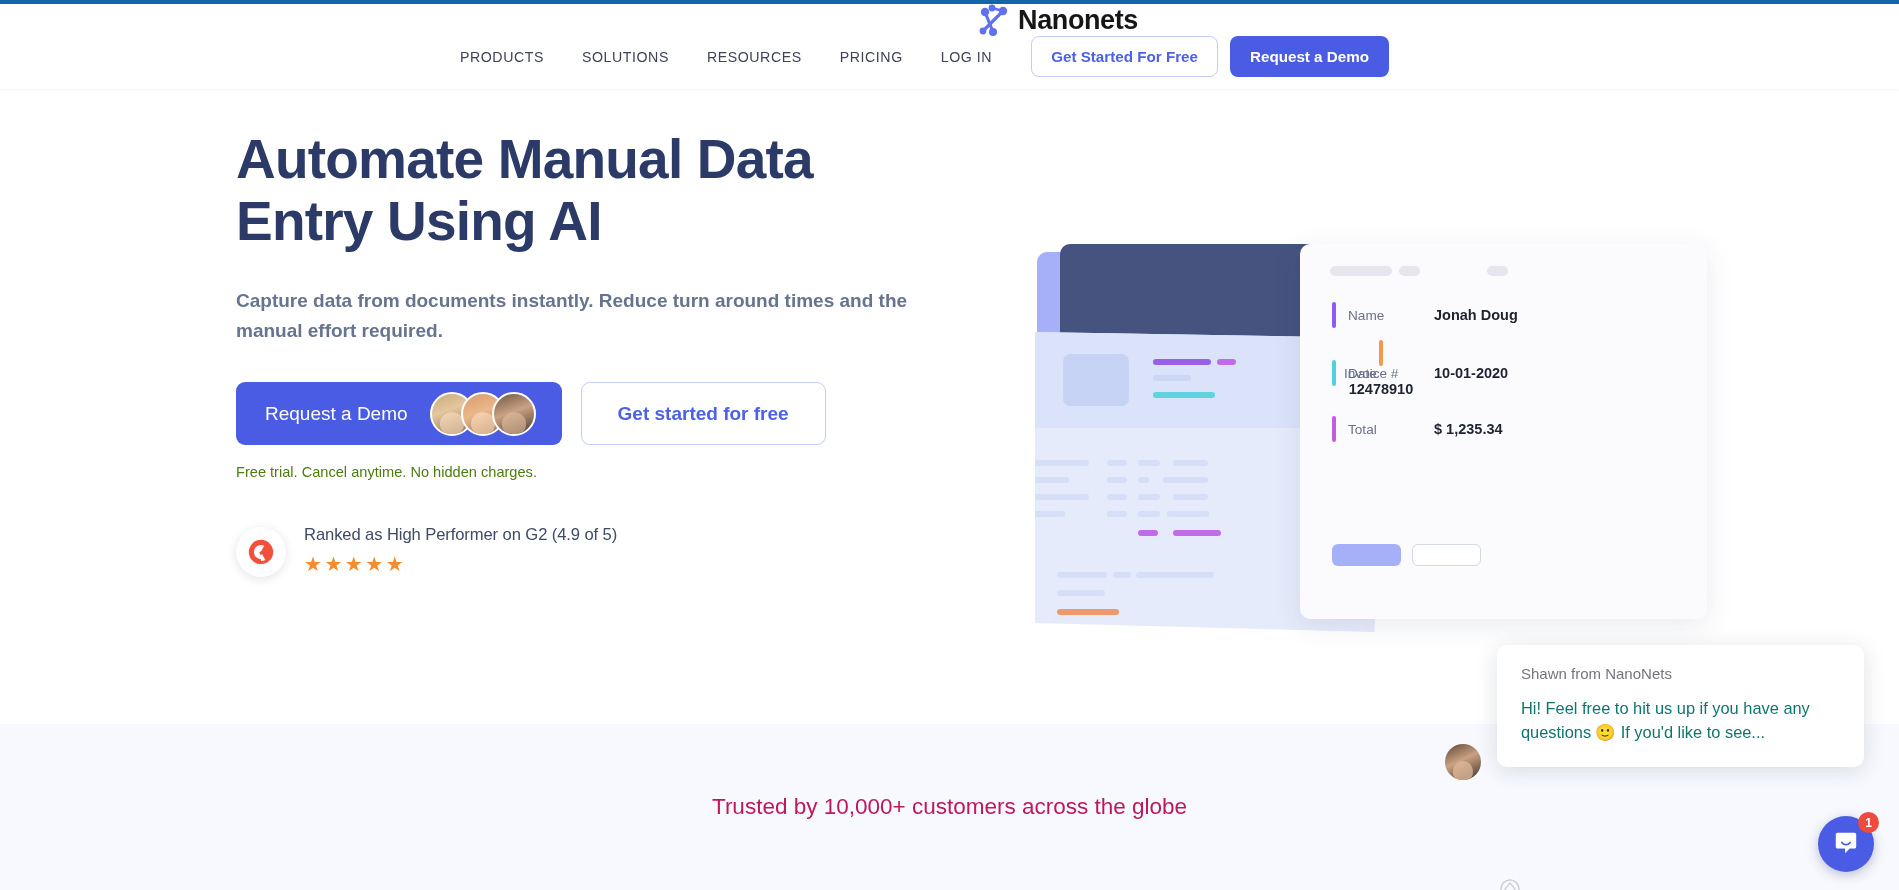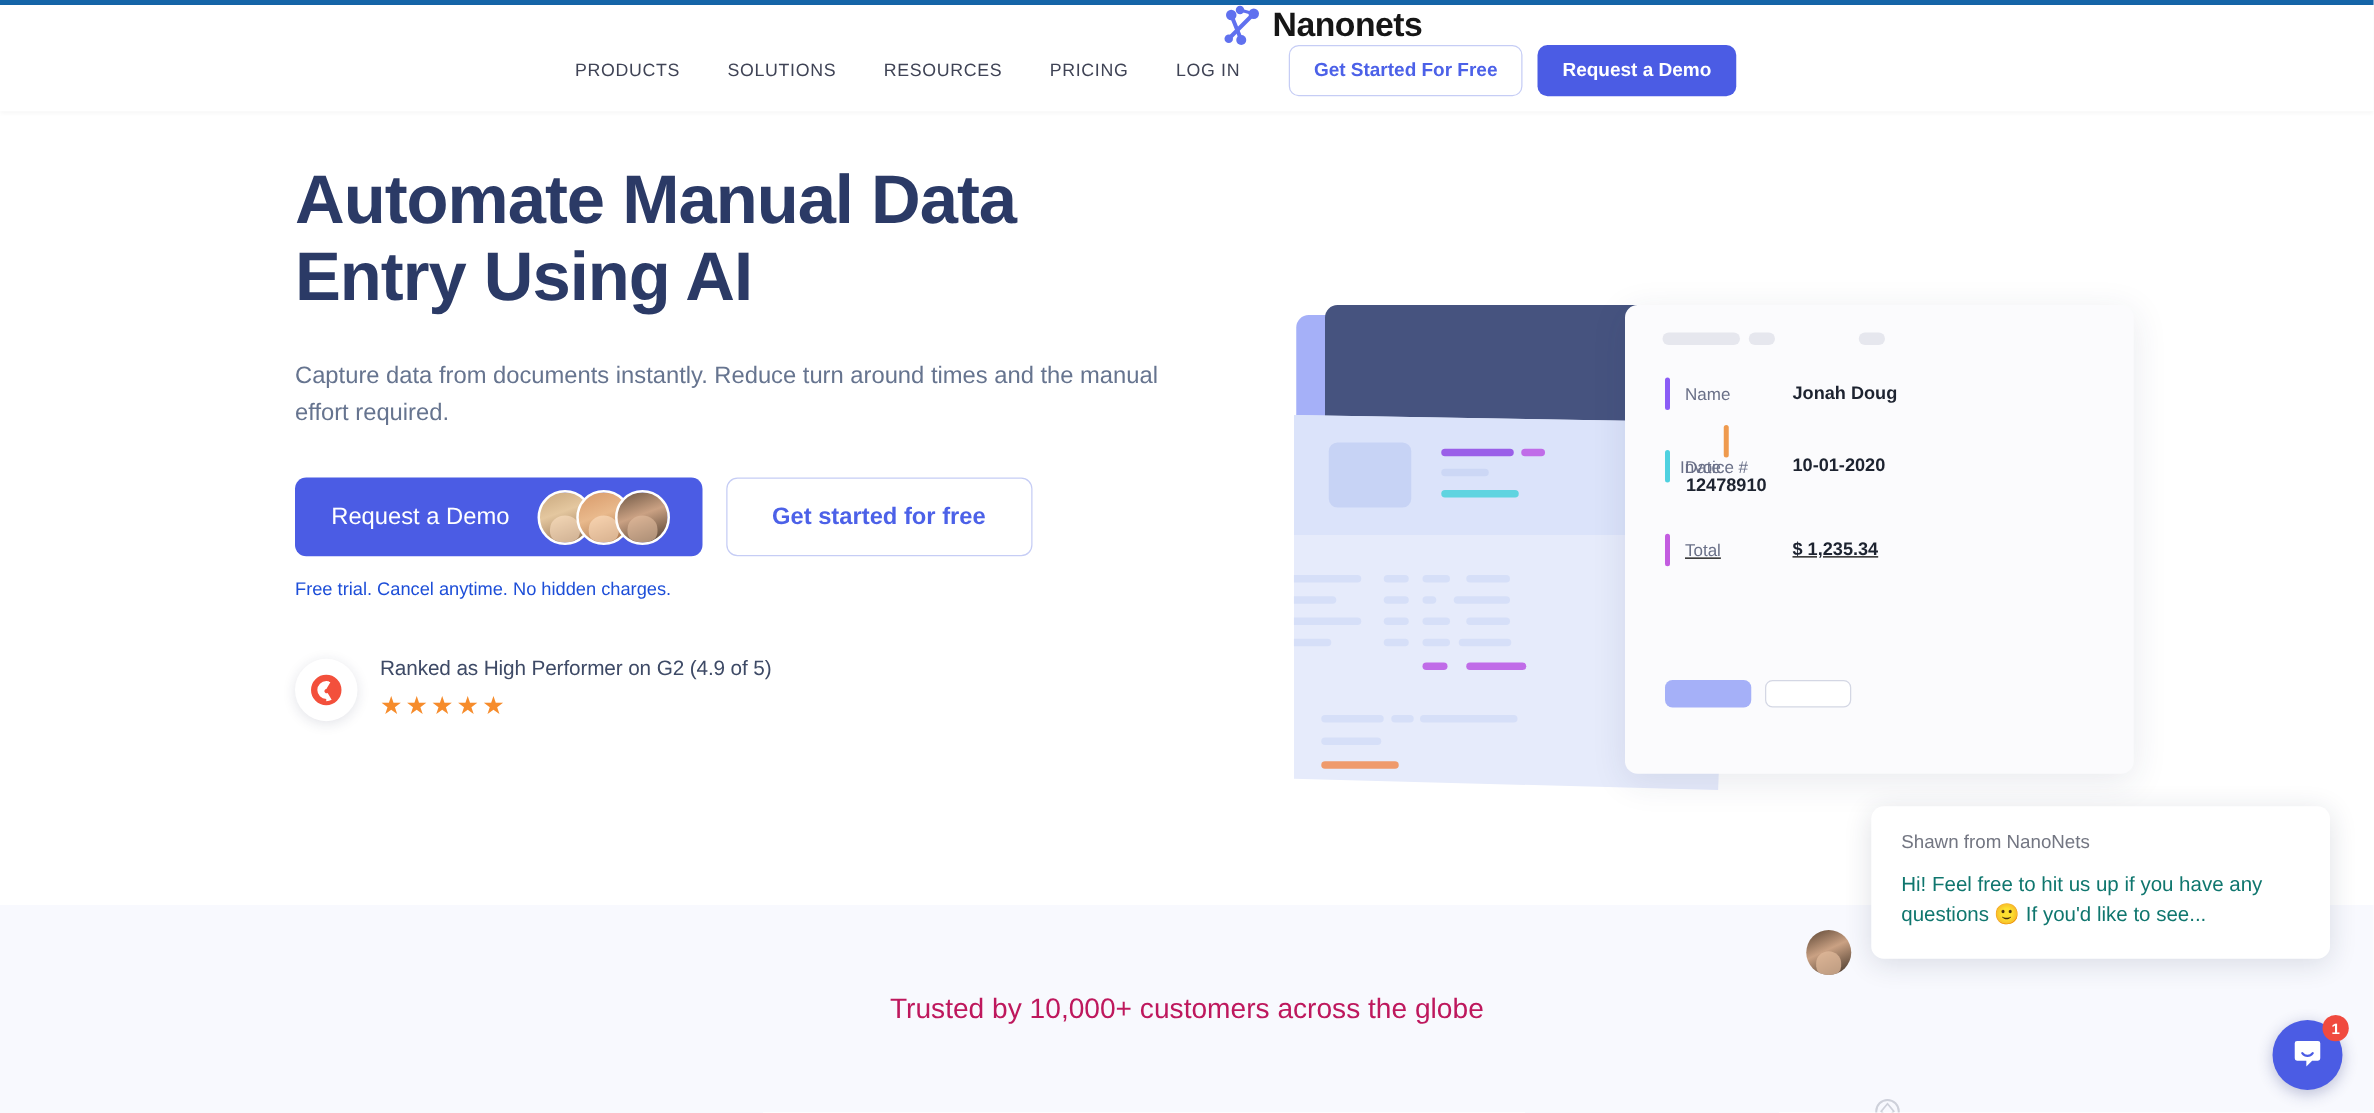--- a/index.html
+++ b/index.html
@@ -108,21 +108,21 @@
     color: #2b3a66;
     letter-spacing: -0.8px;
     max-width: 680px;
   }
   .hero-sub {
     margin-top: 34px;
     font-size: 19px;
     line-height: 1.56;
     color: #66748f;
     max-width: 712px;
-    font-weight: 400;
+    font-weight: 700;
   }
 
   .cta-row {
     margin-top: 37px;
     display: flex;
     align-items: stretch;
     gap: 19px;
   }
   .btn-demo {
     background: #4b5ce4;
@@ -174,21 +174,21 @@
     font-weight: 600;
     padding: 0 36px;
     height: 63px;
     cursor: pointer;
     white-space: nowrap;
   }
 
   .trial-note {
     margin-top: 19px;
     font-size: 14.6px;
-    color: #1d4ed8;
+    color: #4d7c0f;
   }
 
   
   .g2-row {
     margin-top: 43px;
     display: flex;
     align-items: flex-start;
     gap: 18px;
   }
   .g2-circle {
@@ -531,21 +531,21 @@
         <div class="card-row" style="top:96px;flex-direction:column;">
           <span class="card-accent" style="background:#ef9a4e;"></span>
           <span class="card-key">Invoice #</span>
           <span class="card-val">12478910</span>
         </div>
         <div class="card-row" style="top:116px;justify-content:space-between;">
           <span class="card-accent" style="background:#4fd1e0;"></span>
           <span class="card-key">Date</span>
           <span class="card-val">10-01-2020</span>
         </div>
-        <div class="card-row" style="top:183px;text-decoration:underline;">
+        <div class="card-row" style="top:172px;">
           <span class="card-accent" style="background:#c35ce0;"></span>
           <span class="card-key">Total</span>
           <span class="card-val">$ 1,235.34</span>
         </div>
 
         <div class="card-btn-solid"></div>
         <div class="card-btn-outline"></div>
       </div>
     </div>
   </section>

